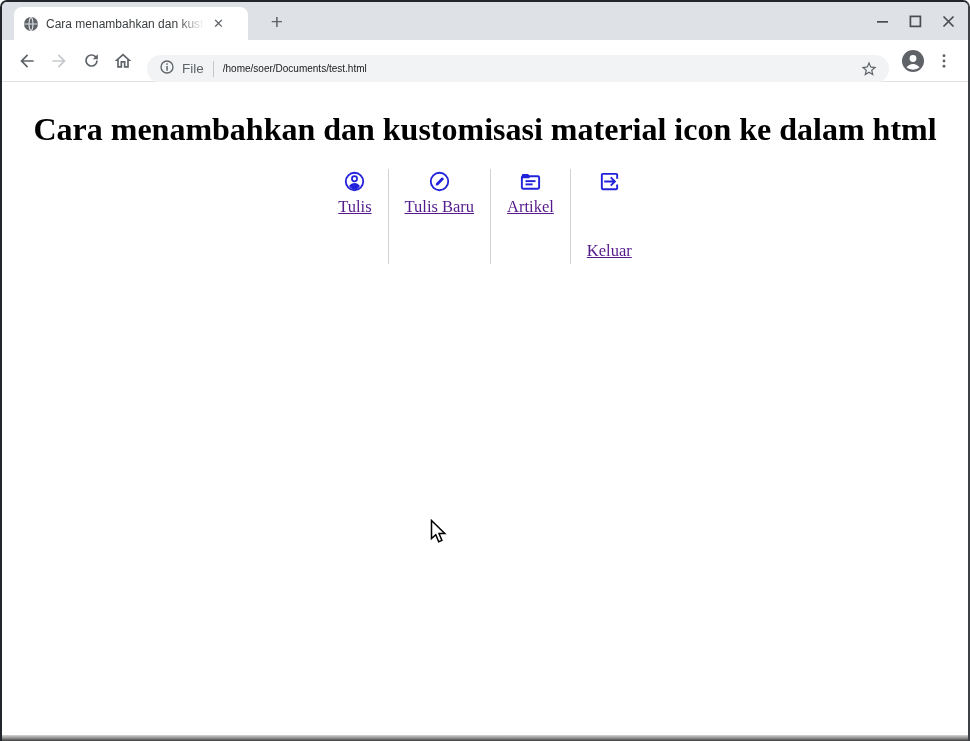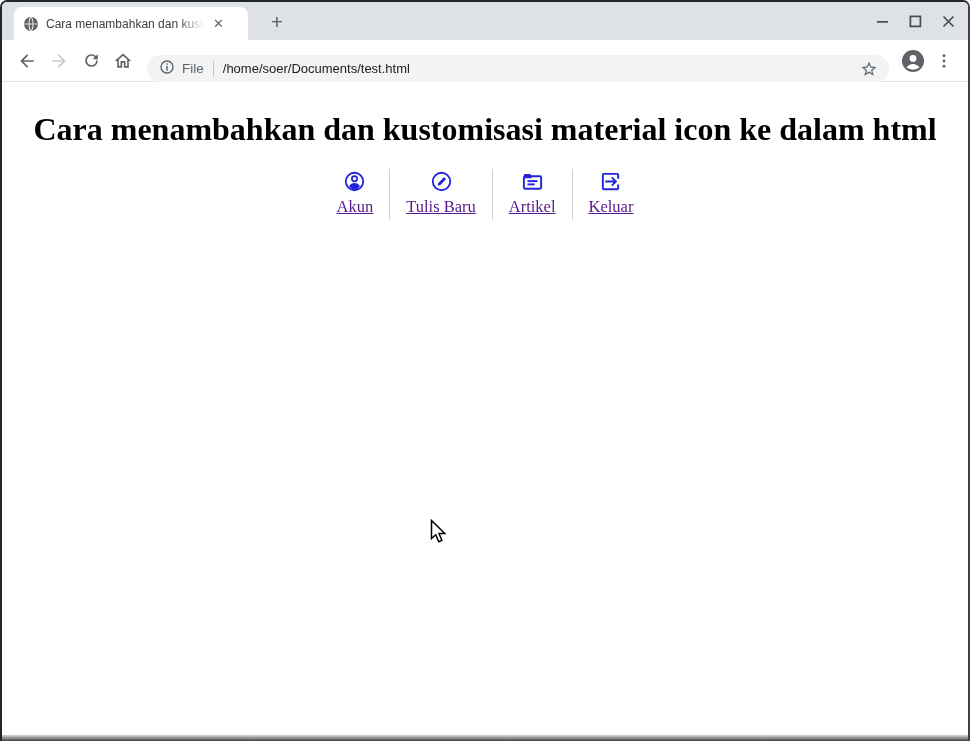--- a/index.html
+++ b/index.html
@@ -34,32 +34,32 @@
 
   
   .toolbar { height:42px; background:#fff; border-bottom:1px solid #e0e2e4; display:flex; align-items:center;
     padding:0 9px; flex:0 0 auto; }
   .tool-btn { width:32px; height:32px; display:flex; align-items:center; justify-content:center; border-radius:50%;
     flex:0 0 auto; cursor:pointer; }
   .urlbar { flex:1 1 auto; height:28px; background:#f1f3f4; border-radius:14px; display:flex; align-items:center;
     padding:0 10px 0 12px; margin:16px 8px 0 8px; min-width:0; }
   .scheme-label { color:#5f6368; font-size:13.5px; margin:0 9px 0 7px; }
   .url-divider { width:1px; height:16px; background:#c4c7ca; margin-right:9px; }
-  .url-text { color:#202124; font-size:13px; white-space:nowrap; overflow:hidden; flex:1 1 auto; }
+  .url-text { color:#202124; font-size:10px; white-space:nowrap; overflow:hidden; flex:1 1 auto; }
   .star-btn { width:20px; height:20px; display:flex; align-items:center; justify-content:center; cursor:pointer; flex:0 0 auto; }
   .avatar-btn { width:32px; height:32px; display:flex; align-items:center; justify-content:center; cursor:pointer; flex:0 0 auto; }
   .kebab-btn { width:30px; height:30px; display:flex; align-items:center; justify-content:center; cursor:pointer; flex:0 0 auto; }
 
   
   .content { flex:1 1 auto; background:#fff; font-family:"Liberation Serif", serif; overflow:hidden; }
   .content h1 { margin:29px 10px 21px; text-align:center; font-size:32px; font-weight:700; color:#000;
     font-family:"Liberation Serif", serif; }
   .nav { display:flex; justify-content:center; align-items:stretch; }
   .nav-item { display:flex; flex-direction:column; align-items:center; padding:1px 16px 3px; border-right:1px solid #d2d2d2; }
-  .nav-item:last-child { border-right:none; }
+  .nav-item:last-child { border-right:none;gap:44px; }
   .nav-icon-link { display:block; width:23px; height:23px; cursor:pointer; }
   .nav-icon-link svg { display:block; }
   .nav-label { font-size:16.5px; color:#551a8b; text-decoration:underline; margin-top:4px; cursor:pointer;
     font-family:"Liberation Serif", serif; }
 
   
   .bottom-edge { height:6px; flex:0 0 auto; background:linear-gradient(#d6d6d6, #8b8b8b 55%, #3c3c3c); }
 
   .cursor { position:absolute; left:428px; top:517px; z-index:50; pointer-events:none; }
 </style>
@@ -162,21 +162,21 @@
     <div class="nav">
 
       <div class="nav-item">
         <a class="nav-icon-link">
           <svg width="23" height="23" viewBox="0 0 24 24">
             <circle cx="12" cy="12" r="9.1" fill="none" stroke="#2222db" stroke-width="1.9"></circle>
             <circle cx="12" cy="9.2" r="2.7" fill="none" stroke="#2222db" stroke-width="1.8"></circle>
             <path d="M6.3 16.6 C7.8 14.5 9.8 13.5 12 13.5 s4.2 1 5.7 3.1 C16.2 19.2 14.2 20.2 12 20.2 s-4.3-1.1-5.7-3.6 z" fill="#2222db"></path>
           </svg>
         </a>
-        <a class="nav-label">Akun</a>
+        <a class="nav-label">Tulis</a>
       </div>
 
       <div class="nav-item">
         <a class="nav-icon-link">
           <svg width="23" height="23" viewBox="0 0 24 24">
             <circle cx="12" cy="12" r="9.1" fill="none" stroke="#2222db" stroke-width="1.9"></circle>
             <path d="M8 16.3 l0.45-2.5 5.6-5.6 a1.5 1.5 0 0 1 2.1 2.1 l-5.6 5.6 z" fill="#2222db"></path>
           </svg>
         </a>
         <a class="nav-label">Tulis Baru</a>

